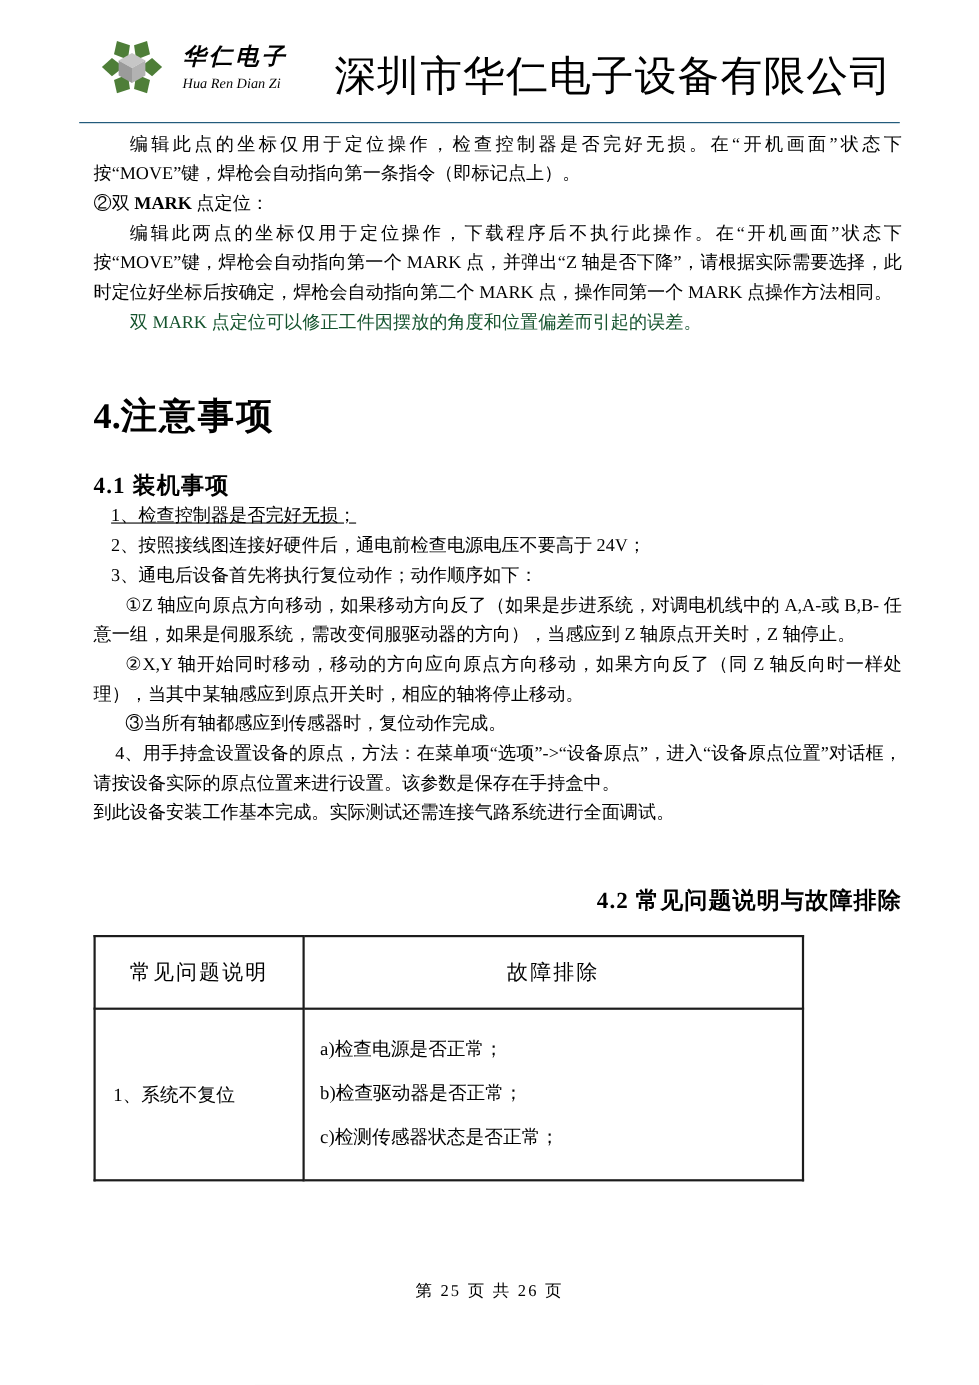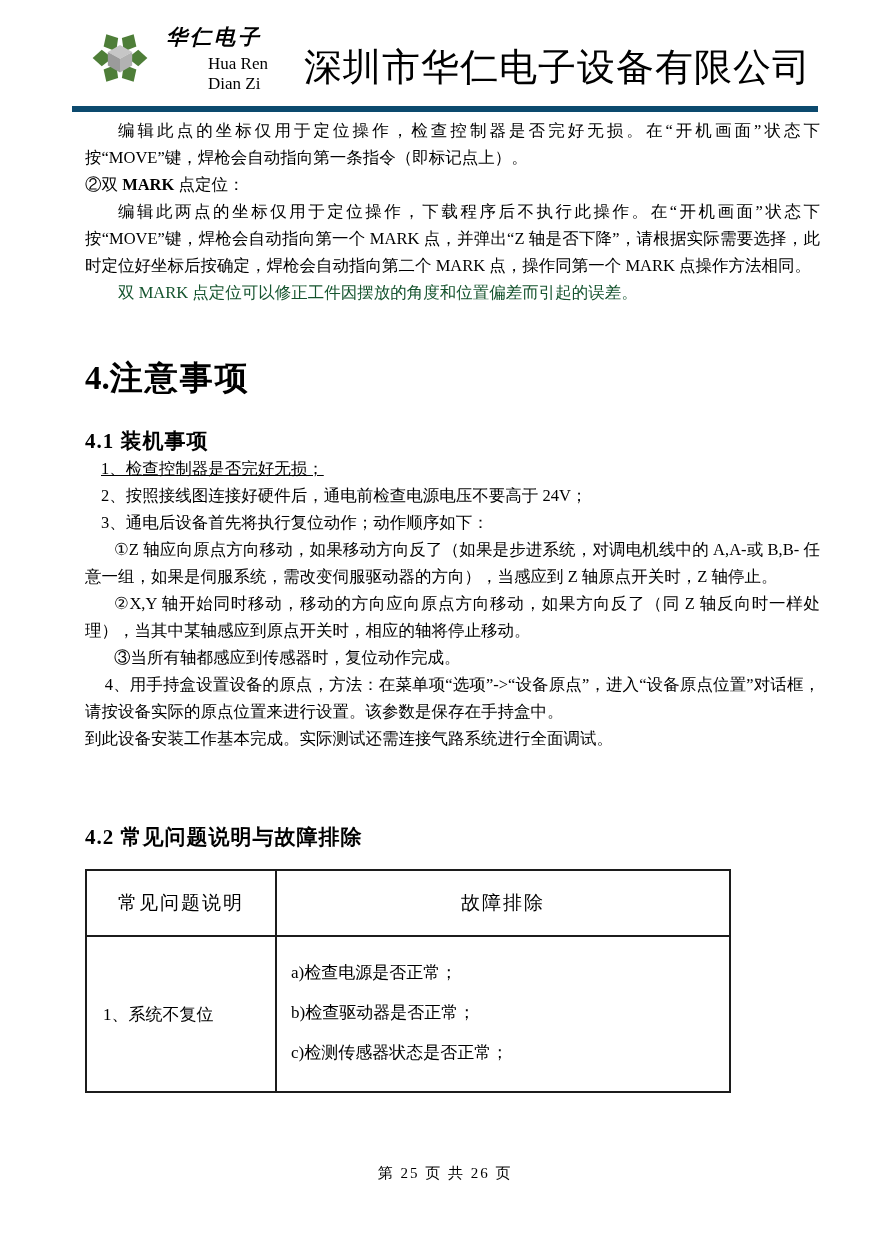--- a/index.html
+++ b/index.html
@@ -5,45 +5,45 @@
   * { box-sizing: border-box; }
   html, body { margin: 0; padding: 0; background: #e8e8e8; }
   .page {
     width: 890px; height: 1259px; margin: 0 auto; background: #ffffff;
     font-family: "Liberation Serif", "DejaVu Serif", serif;
     color: #000; position: relative; overflow: hidden;
   }
   
   .header {
     margin: 0 72px; padding-top: 10px; height: 112px;
-    border-bottom: 6px solid #0c4a6e;
+    border-bottom: 1px solid #0c4a6e;
     display: flex; align-items: center; justify-content: center;
   }
   .logo { display: flex; align-items: center; gap: 8px; width: 215px; margin-left: 10px; flex: 0 0 auto; }
   .logo-svg { width: 76px; height: 84px; flex: 0 0 auto; }
   .brand { display: flex; flex-direction: column; }
   .brand-cn { font-size: 21px; font-weight: bold; font-style: italic; letter-spacing: 3px; }
-  .brand-py { font-size: 17px; margin-top: 3px; margin-left: 42px; }
+  .brand-py { font-size: 13px; font-style: italic; margin-top: 3px; }
   .company-name {
     flex: 1; text-align: center; font-size: 38px; letter-spacing: 1px;
     white-space: nowrap; padding-top: 18px;
   }
   
   .content { margin: 0 70px 0 85px; }
   .content p { margin: 0; font-size: 16.5px; line-height: 27px; text-align: justify; }
   .indent { text-indent: 2em; }
   .p-first { padding-top: 5px; }
   .mark-def b { font-weight: bold; }
   .red-note { color: #14532d; }
   h1.sec {
     font-size: 33px; font-weight: bold; margin: 50px 0 0 0; letter-spacing: 2px;
   }
   h1.sec .num { letter-spacing: 0; }
   h2.sub { font-size: 21px; font-weight: bold; margin: 26px 0 0 0; letter-spacing: 1px; }
-  h2.sub42 { margin-top: 71px; }
+  h2.sub42 { margin-top: 52px; text-align: right; }
   .li { padding-left: 16px; margin-top: 9px; }
   .li-first { margin-top: 28px; text-decoration: underline; }
   .step { text-indent: 1.75em; margin-top: 11px; }
   .step-first { margin-top: 14px; }
   .item4 { text-indent: 1.2em; margin-top: 13px; }
   .closing { margin-top: 50px; }
   
   table.faq { border-collapse: collapse; width: 646px; margin-top: 18px; table-layout: fixed; }
   table.faq th, table.faq td { border: 2px solid #1c1c1c; }
   table.faq th { font-weight: normal; font-size: 19px; height: 66px; letter-spacing: 2px; }

